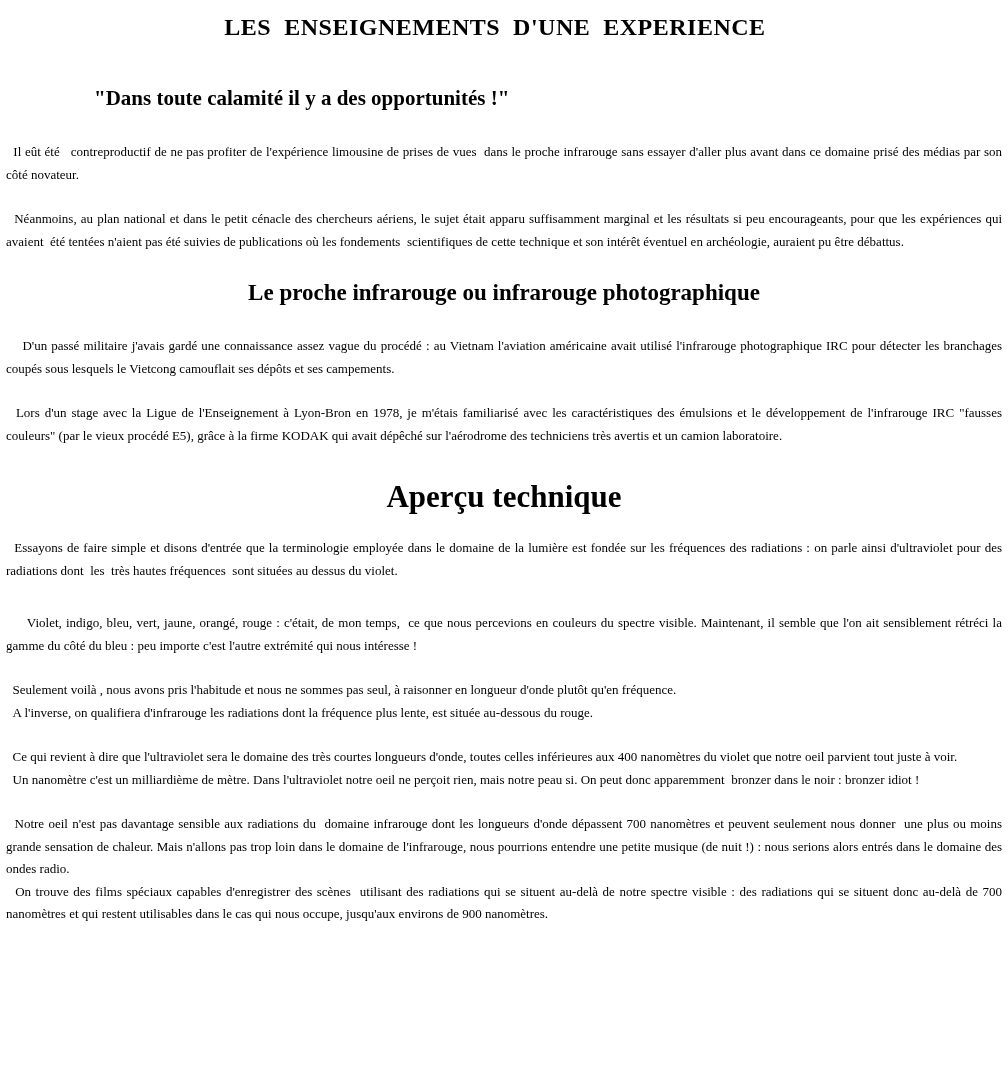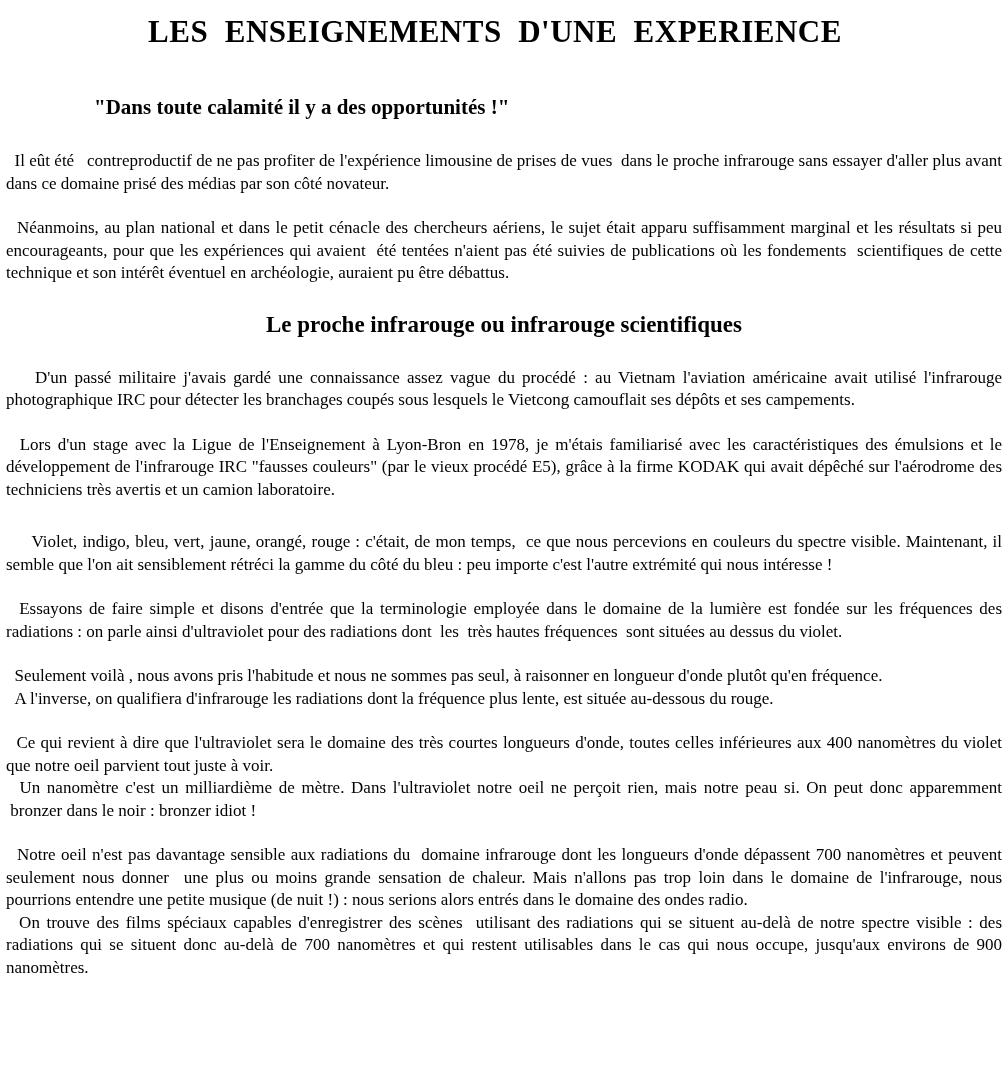--- a/index.html
+++ b/index.html
@@ -12,33 +12,33 @@
     width: 1008px;
     height: 1077px;
     overflow: hidden;
     font-family: "Liberation Serif", "DejaVu Serif", serif;
   }
   .page {
     padding: 8px 6px 6px 6px;
   }
   .main-title {
     text-align: center;
-    font-size: 31px;
+    font-size: 24px;
     font-weight: bold;
     letter-spacing: 0.5px;
     margin: 6px 18px 0 0;
   }
   .quote {
     font-size: 21px;
     font-weight: bold;
     margin: 45px 0 0 0;
     padding-left: 88px;
   }
   .body-p {
-    font-size: 17px;
+    font-size: 13px;
     line-height: 22.5px;
     text-align: justify;
     margin: 22px 0 0 0;
   }
   .body-p.first {
     margin-top: 30px;
   }
   .body-p.cont {
     margin-top: 0;
   }
@@ -64,31 +64,32 @@
 <div class="page">
 
   <h1 class="main-title">LES&nbsp; ENSEIGNEMENTS&nbsp; D'UNE&nbsp; EXPERIENCE</h1>
 
   <div class="quote">"Dans toute calamité il y a des opportunités !"</div>
 
   <p class="body-p first">&nbsp;&nbsp;Il eût été &nbsp;&nbsp;contreproductif de ne pas profiter de l'expérience limousine de prises de vues &nbsp;dans le proche infrarouge sans essayer d'aller plus avant dans ce domaine prisé des médias par son côté novateur.</p>
 
   <p class="body-p">&nbsp;&nbsp;Néanmoins, au plan national et dans le petit cénacle des chercheurs aériens, le sujet était apparu suffisamment marginal et les résultats si peu encourageants, pour que les expériences qui avaient &nbsp;été tentées n'aient pas été suivies de publications où les fondements &nbsp;scientifiques de cette technique et son intérêt éventuel en archéologie, auraient pu être débattus.</p>
 
-  <h2 class="section-heading">Le proche infrarouge ou infrarouge scientifiques</h2>
+  <h2 class="section-heading">Le proche infrarouge ou infrarouge photographique</h2>
 
   <p class="body-p tight">&nbsp;&nbsp;&nbsp;&nbsp;D'un passé militaire j'avais gardé une connaissance assez vague du procédé : au Vietnam l'aviation américaine avait utilisé l'infrarouge photographique IRC pour détecter les branchages coupés sous lesquels le Vietcong camouflait ses dépôts et ses campements.</p>
 
   <p class="body-p">&nbsp;&nbsp;Lors d'un stage avec la Ligue de l'Enseignement à Lyon-Bron en 1978, je m'étais familiarisé avec les caractéristiques des émulsions et le développement de l'infrarouge IRC "fausses couleurs" (par le vieux procédé E5), grâce à la firme KODAK qui avait dépêché sur l'aérodrome des techniciens très avertis et un camion laboratoire.</p>
 
 
+  <h2 class="big-heading">Aperçu technique</h2>
+
+  <p class="body-p">&nbsp;&nbsp;Essayons de faire simple et disons d'entrée que la terminologie employée dans le domaine de la lumière est fondée sur les fréquences des radiations : on parle ainsi d'ultraviolet pour des radiations dont &nbsp;les &nbsp;très hautes fréquences &nbsp;sont situées au dessus du violet.</p>
 
   <p class="body-p first">&nbsp;&nbsp;&nbsp;&nbsp;&nbsp;Violet, indigo, bleu, vert, jaune, orangé, rouge : c'était, de mon temps, &nbsp;ce que nous percevions en couleurs du spectre visible. Maintenant, il semble que l'on ait sensiblement rétréci la gamme du côté du bleu : peu importe c'est l'autre extrémité qui nous intéresse !</p>
-
-  <p class="body-p">&nbsp;&nbsp;Essayons de faire simple et disons d'entrée que la terminologie employée dans le domaine de la lumière est fondée sur les fréquences des radiations : on parle ainsi d'ultraviolet pour des radiations dont &nbsp;les &nbsp;très hautes fréquences &nbsp;sont situées au dessus du violet.</p>
 
   <p class="body-p">&nbsp;&nbsp;Seulement voilà , nous avons pris l'habitude et nous ne sommes pas seul, à raisonner en longueur d'onde plutôt qu'en fréquence.</p>
 
   <p class="body-p cont">&nbsp;&nbsp;A l'inverse, on qualifiera d'infrarouge les radiations dont la fréquence plus lente, est située au-dessous du rouge.</p>
 
   <p class="body-p">&nbsp;&nbsp;Ce qui revient à dire que l'ultraviolet sera le domaine des très courtes longueurs d'onde, toutes celles inférieures aux 400 nanomètres du violet que notre oeil parvient tout juste à voir.</p>
 
   <p class="body-p cont">&nbsp;&nbsp;Un nanomètre c'est un milliardième de mètre. Dans l'ultraviolet notre oeil ne perçoit rien, mais notre peau si. On peut donc apparemment &nbsp;bronzer dans le noir : bronzer idiot !</p>
 
   <p class="body-p">&nbsp;&nbsp;Notre oeil n'est pas davantage sensible aux radiations du &nbsp;domaine infrarouge dont les longueurs d'onde dépassent 700 nanomètres et peuvent seulement nous donner &nbsp;une plus ou moins grande sensation de chaleur. Mais n'allons pas trop loin dans le domaine de l'infrarouge, nous pourrions entendre une petite musique (de nuit !) : nous serions alors entrés dans le domaine des ondes radio.</p>

